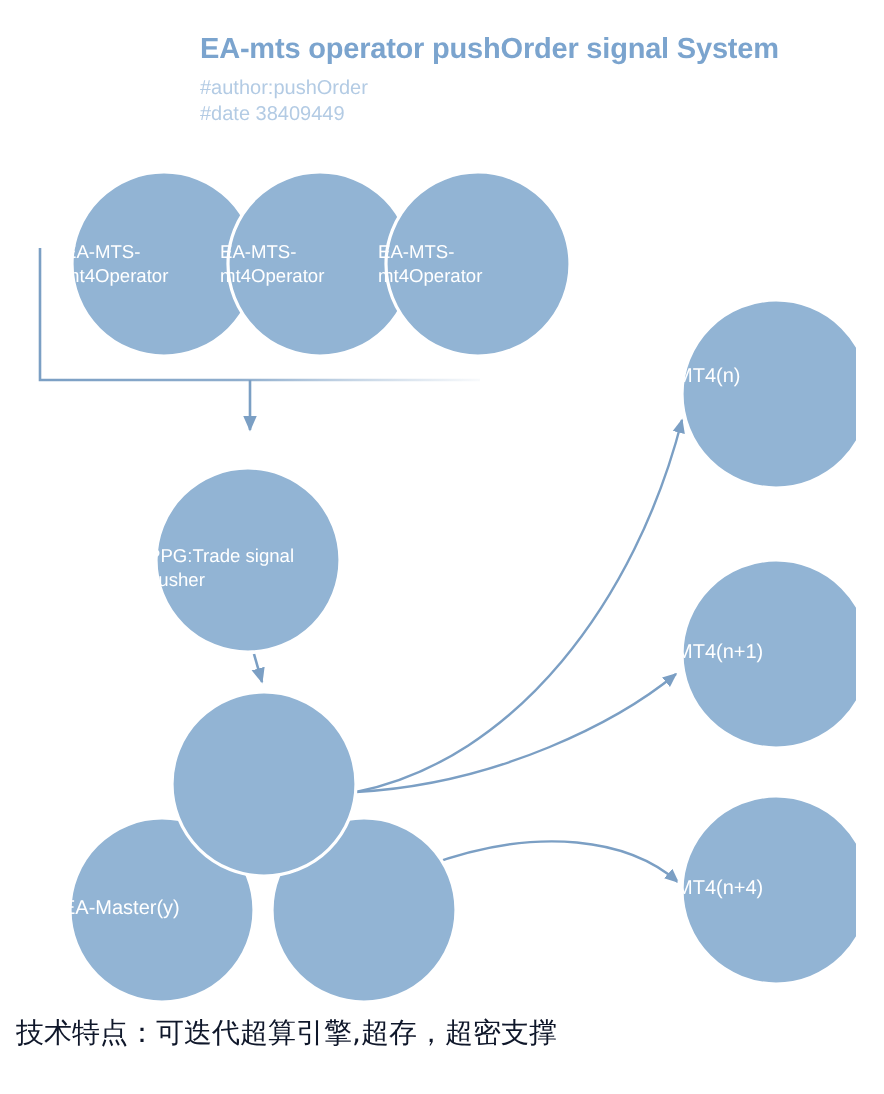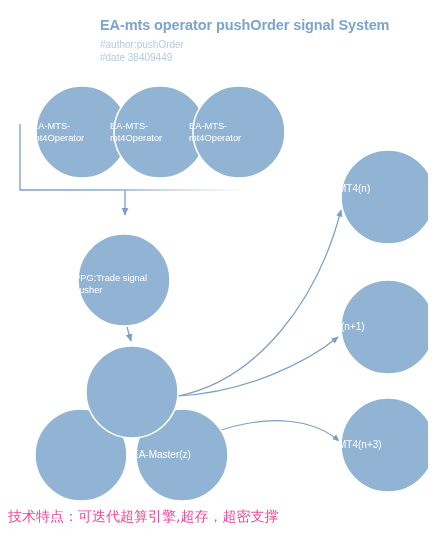--- a/index.html
+++ b/index.html
@@ -43,21 +43,21 @@
   #date-text {
     left: 100px;
     top: 52px;
     font-size: 10px;
     color: #b3cbe4;
   }
   #footnote-text {
     left: 8px;
     top: 508px;
     font-size: 14px;
-    color: #ec4899;
+    color: #0f172a;
     font-family: "DejaVu Sans", sans-serif;
   }
   .node-label {
     position: absolute;
     color: #ffffff;
     font-size: 9.3px;
     line-height: 12px;
     text-align: left;
     pointer-events: none;
     white-space: pre-line;
@@ -126,21 +126,21 @@
   <div class="node-label" style="left:32px;  top:120px; width:100px;">EA-MTS-
 mt4Operator</div>
   <div class="node-label" style="left:110px; top:120px; width:100px;">EA-MTS-
 mt4Operator</div>
   <div class="node-label" style="left:189px; top:120px; width:100px;">EA-MTS-
 mt4Operator</div>
 
   <div class="node-label" style="left:74px;  top:272px; width:100px;">PPG:Trade signal
 pusher</div>
 
-  <div class="node-label big" style="left:132px; top:449px; width:100px;">EA-Master(z)</div>
+  <div class="node-label big" style="left:31px;  top:449px; width:100px;">EA-Master(y)</div>
 
   <div class="node-label big" style="left:338px; top:183px; width:100px;">MT4(n)</div>
-  <div class="node-label big" style="left:321px; top:321px; width:100px;">MT4(n+1)</div>
-  <div class="node-label big" style="left:338px; top:439px; width:100px;">MT4(n+3)</div>
+  <div class="node-label big" style="left:338px; top:321px; width:100px;">MT4(n+1)</div>
+  <div class="node-label big" style="left:338px; top:439px; width:100px;">MT4(n+4)</div>
 
   <div class="txt" id="footnote-text">技术特点：可迭代超算引擎,超存，超密支撑</div>
 
 </div>
 
 </body></html>

